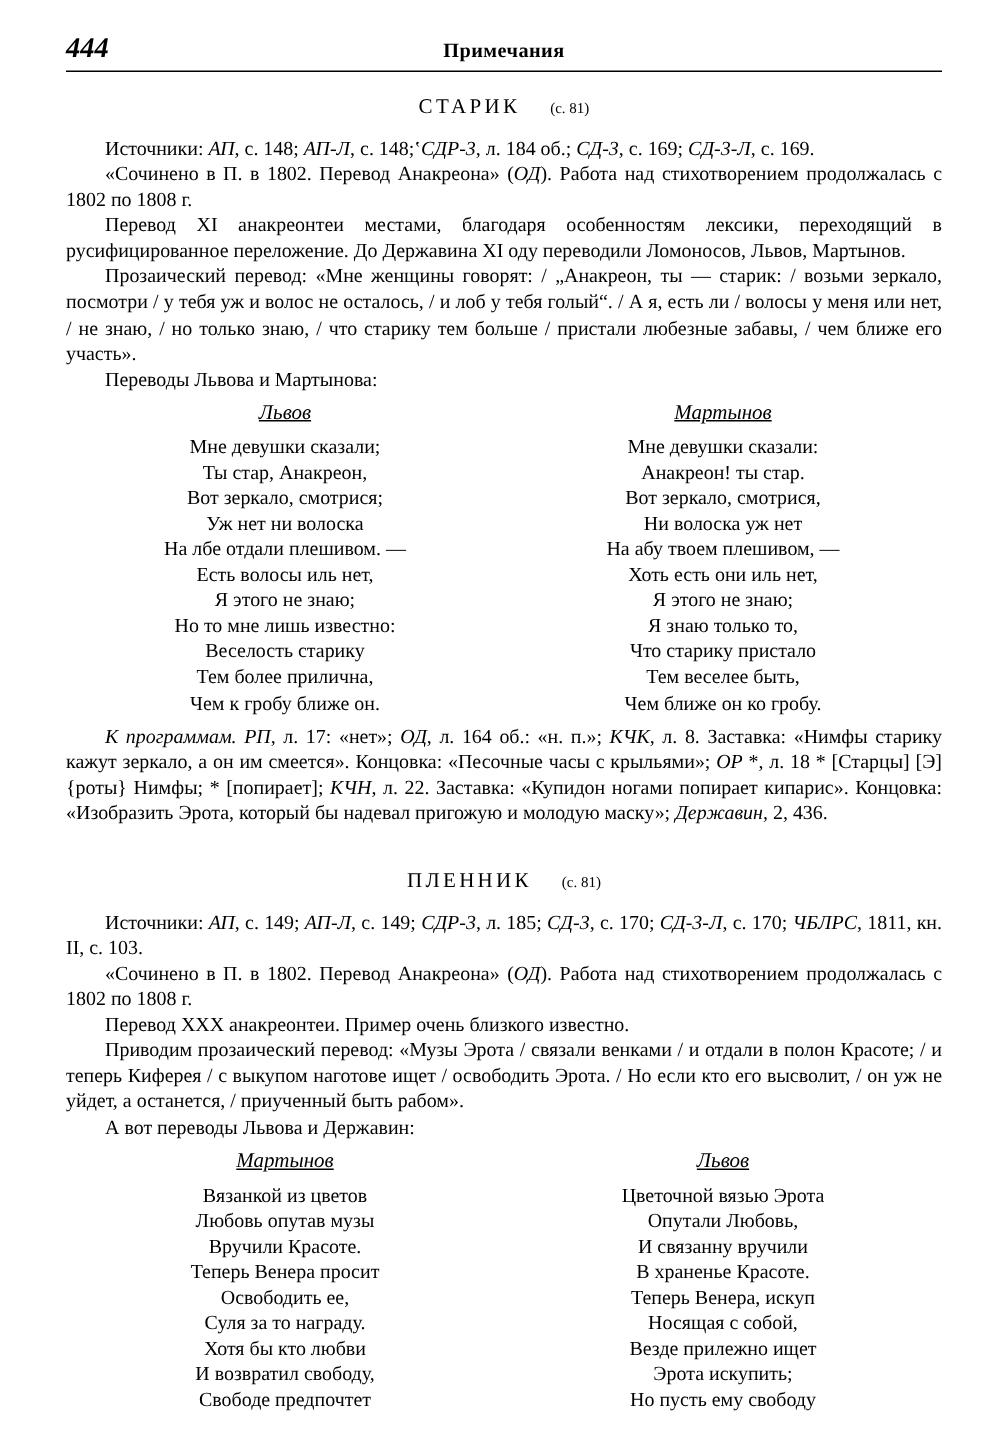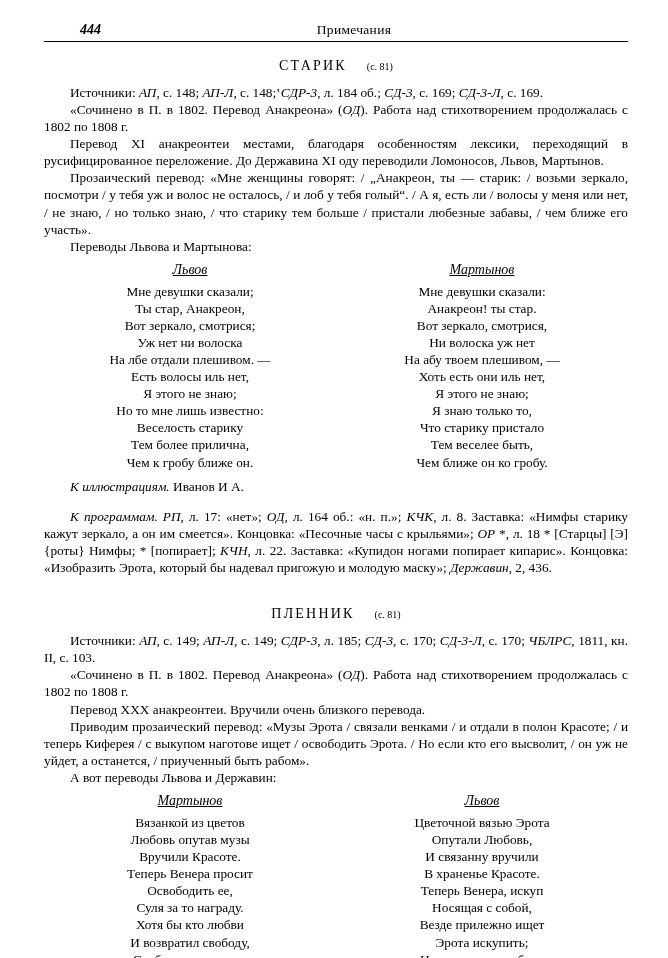--- a/index.html
+++ b/index.html
@@ -24,30 +24,30 @@
   }
   .running-head {
     display: flex;
     align-items: baseline;
     font-size: 13.5px;
     margin-bottom: 2px;
   }
   .running-head .folio {
     font-weight: bold;
     font-style: italic;
-    font-size: 14px;
+    font-size: 19px;
     width: 90px;
-    margin-left: 36px;
   }
   .running-head .rh-title {
     flex: 1;
     text-align: center;
     font-size: 13.5px;
     letter-spacing: 0.3px;
     padding-right: 90px;
+    font-weight: bold;
   }
   .rule {
     border: 0;
     border-top: 1px solid #000;
     margin: 3px 0 16px 0;
   }
   .sec-title {
     text-align: center;
     font-size: 14px;
     letter-spacing: 2.2px;
@@ -120,34 +120,33 @@
       <div class="col">
         <div class="colhead">Львов</div>
         <div class="verse"><div>Мне девушки сказали;</div><div>Ты стар, Анакреон,</div><div>Вот зеркало, смотрися;</div><div>Уж нет ни волоска</div><div>На лбе отдали плешивом. —</div><div>Есть волосы иль нет,</div><div>Я этого не знаю;</div><div>Но то мне лишь известно:</div><div>Веселость старику</div><div>Тем более прилична,</div><div>Чем к гробу ближе он.</div></div>
       </div>
       <div class="col">
         <div class="colhead">Мартынов</div>
         <div class="verse"><div>Мне девушки сказали:</div><div>Анакреон! ты стар.</div><div>Вот зеркало, смотрися,</div><div>Ни волоска уж нет</div><div>На абу твоем плешивом, —</div><div>Хоть есть они иль нет,</div><div>Я этого не знаю;</div><div>Я знаю только то,</div><div>Что старику пристало</div><div>Тем веселее быть,</div><div>Чем ближе он ко гробу.</div></div>
       </div>
     </div>
 
-    <p class="illu"><i>К иллюстрациям.</i> Иванов И А.</p>
     <p class="body"><i>К программам. РП</i>, л. 17: «нет»; <i>ОД</i>, л. 164 об.: «н. п.»; <i>КЧК</i>, л. 8. Заставка: «Нимфы старику кажут зеркало, а он им смеется». Концовка: «Песочные часы с крыльями»; <i>ОР</i> *, л. 18 * [Старцы] [Э]{роты} Нимфы; * [попирает]; <i>КЧН</i>, л. 22. Заставка: «Купидон ногами попирает кипарис». Концовка: «Изобразить Эрота, который бы надевал пригожую и молодую маску»; <i>Державин</i>, 2, 436.</p>
   </div>
 
   <div class="spacer-md"></div>
 
   <div>
     <div class="sec-title">
       <span>ПЛЕННИК</span><span class="pg">(с. 81)</span>
     </div>
 
     <p class="body">Источники: <i>АП</i>, с. 149; <i>АП-Л</i>, с. 149; <i>СДР-3</i>, л. 185; <i>СД-3</i>, с. 170; <i>СД-3-Л</i>, с. 170; <i>ЧБЛРС</i>, 1811, кн. II, с. 103.</p>
     <p class="body">«Сочинено в П. в 1802. Перевод Анакреона» (<i>ОД</i>). Работа над стихотворением продолжалась с 1802 по 1808 г.</p>
-    <p class="body">Перевод XXX анакреонтеи. Вручили очень близкого перевода.</p>
+    <p class="body">Перевод XXX анакреонтеи. Пример очень близкого известно.</p>
     <p class="body">Приводим прозаический перевод: «Музы Эрота / связали венками / и отдали в полон Красоте; / и теперь Киферея / с выкупом наготове ищет / освободить Эрота. / Но если кто его высволит, / он уж не уйдет, а останется, / приученный быть рабом».</p>
     <p class="body">А вот переводы Львова и Державин:</p>
 
     <div class="two-col">
       <div class="col">
         <div class="colhead">Мартынов</div>
         <div class="verse"><div>Вязанкой из цветов</div><div>Любовь опутав музы</div><div>Вручили Красоте.</div><div>Теперь Венера просит</div><div>Освободить ее,</div><div>Суля за то награду.</div><div>Хотя бы кто любви</div><div>И возвратил свободу,</div><div>Свободе предпочтет</div></div>
       </div>
       <div class="col">
         <div class="colhead">Львов</div>

